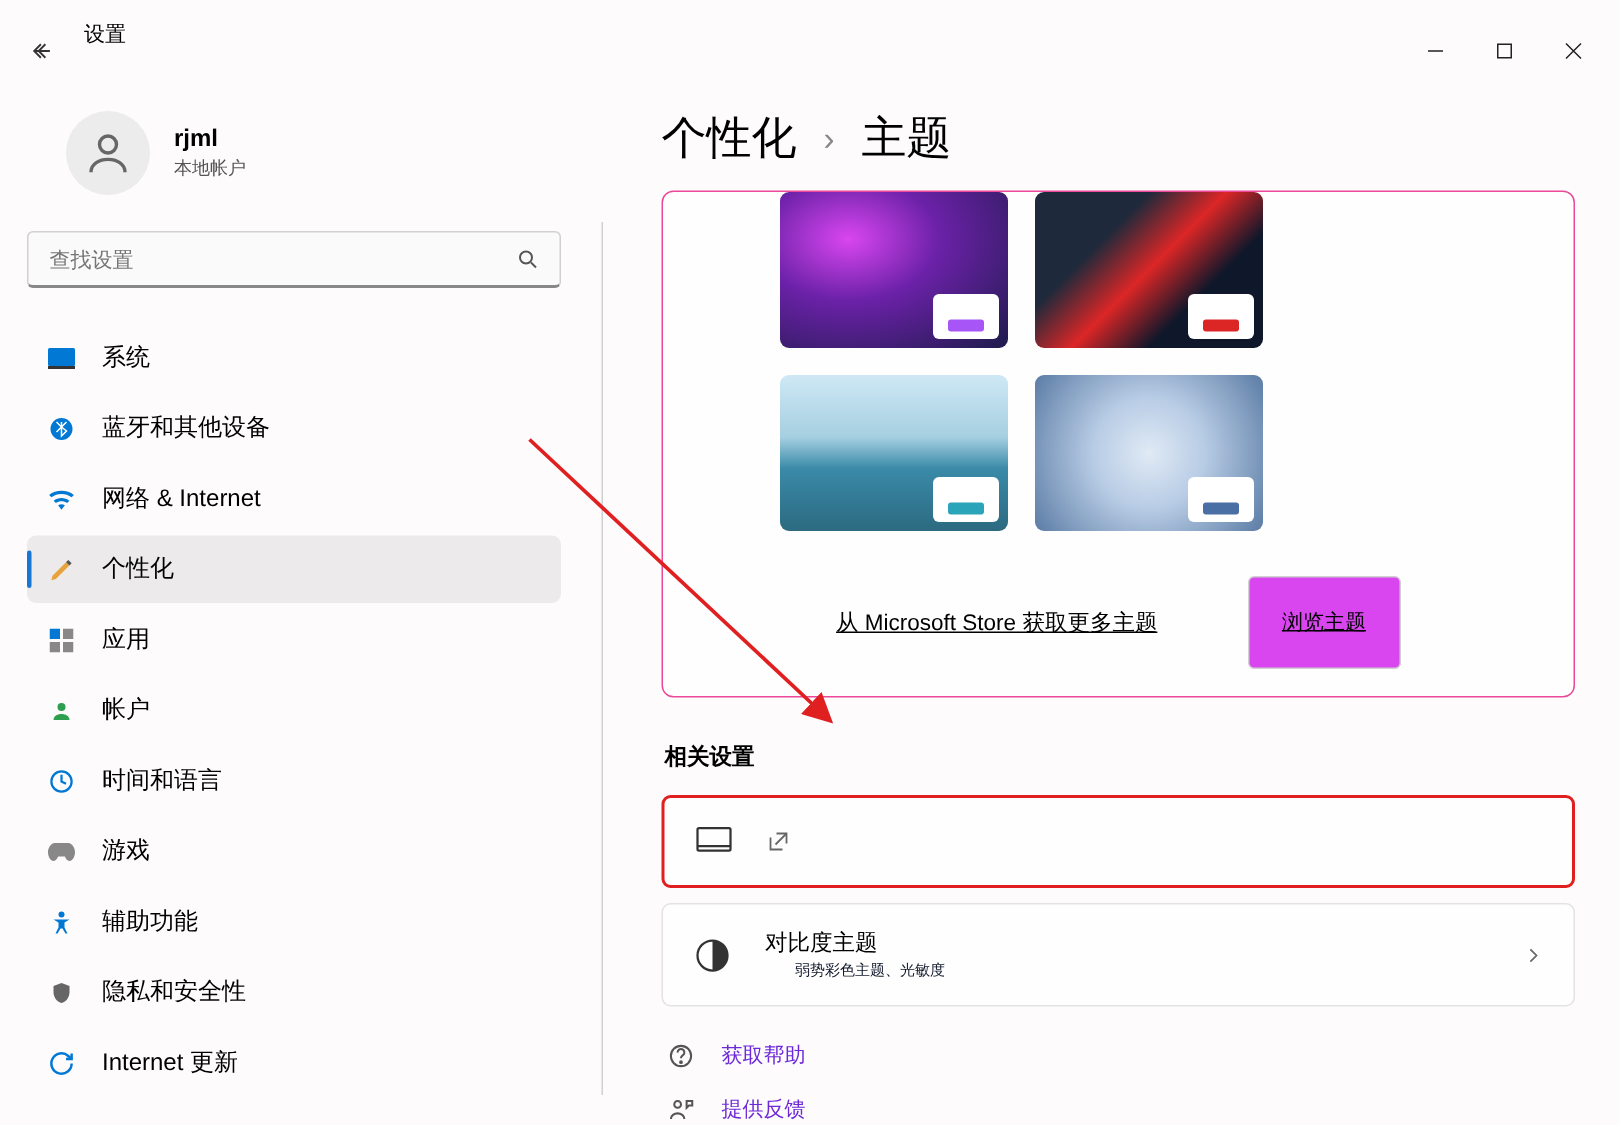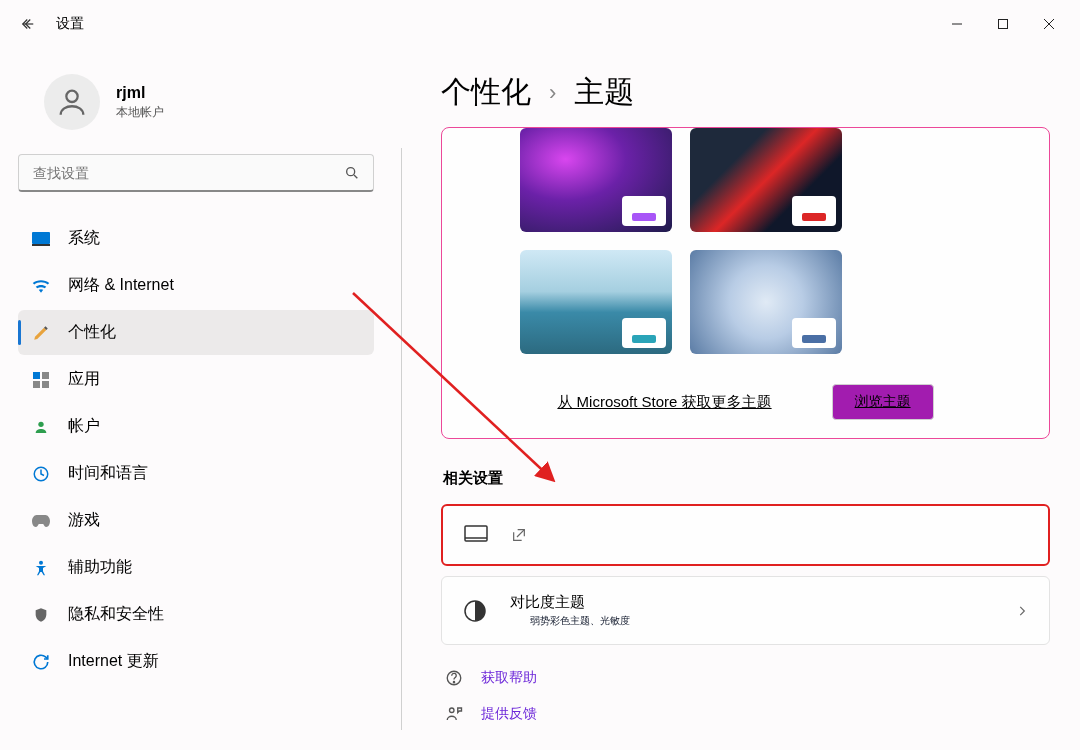--- a/index.html
+++ b/index.html
@@ -1,18 +1,18 @@
 <!DOCTYPE html>
 <html><head>
 <meta charset="utf-8">
 <style>
 * { margin: 0; padding: 0; box-sizing: border-box; font-family: "Segoe UI", "Microsoft YaHei", sans-serif; }
 body { width: 1080px; height: 750px; background: #fdfbfc; overflow: hidden; position: relative; }
 
-.title-bar { height: 48px; display: flex; align-items: center; padding: 0 8px; }
+.title-bar { height: 48px; display: flex; padding: 14px 8px; }
 .back-btn { width: 40px; height: 40px; display: flex; align-items: center; justify-content: center; cursor: pointer; border-radius: 4px; }
 .title-text { font-size: 14px; margin-left: 8px; }
 .win-controls { margin-left: auto; display: flex; }
 .win-btn { width: 46px; height: 40px; display: flex; align-items: center; justify-content: center; cursor: pointer; }
 
 .content-area { display: flex; height: calc(100% - 48px); }
 
 .sidebar { width: 392px; padding: 16px 18px 16px 18px; display: flex; flex-direction: column; }
 .user-block { display: flex; align-items: center; gap: 16px; margin: 10px 0 24px 26px; }
 .avatar { width: 56px; height: 56px; border-radius: 50%; background: #ececec; display: flex; align-items: center; justify-content: center; }
@@ -44,21 +44,21 @@
 .t1 .dot { background: #a855f7; }
 .t2 { background: linear-gradient(135deg, #1e293b 30%, #dc2626 50%, #0f172a 70%); }
 .t2 .dot { background: #dc2626; }
 .t3 { background: linear-gradient(to bottom, #cfe8f5 0%, #a5cfe0 40%, #3a8aa8 60%, #2c6a80 100%); }
 .t3 .dot { background: #2aa4b8; }
 .t4 { background: radial-gradient(circle at 50% 50%, #e0eaf5 0%, #b8cce5 40%, #5b7ca5 100%); }
 .t4 .dot { background: #4a6fa5; }
 
 .theme-actions { display: flex; align-items: center; justify-content: center; gap: 60px; padding-top: 6px; }
 .store-text { font-size: 15px; }
-.browse-btn { padding: 8px 22px; border: 1px solid #d0d0d0; border-radius: 4px; background: #a21caf; font-size: 14px; cursor: pointer; }
+.browse-btn { padding: 21px 22px; border: 1px solid #d0d0d0; border-radius: 4px; background: #d946ef; font-size: 14px; cursor: pointer; }
 
 .section-header { font-size: 15px; font-weight: 600; margin: 30px 0 16px 2px; }
 
 .setting-row { border: 1px solid #e3e3e3; border-radius: 6px; padding: 16px 20px; display: flex; align-items: center; gap: 22px; background: #fefefe; cursor: pointer; margin-bottom: 10px; }
 .setting-row.highlight { border: 2px solid #e02020; }
 .setting-icon { width: 26px; height: 26px; display: flex; align-items: center; justify-content: center; color: #333; }
 .setting-texts { flex: 1; }
 .setting-title { font-size: 15px; }
 .setting-sub { font-size: 10px; color: #0f172a; margin-top: 2px; margin-left: 20px; }
 .row-chevron { color: #666; }
@@ -130,20 +130,29 @@
 
     <nav class="nav">
       <div class="nav-item">
         <span class="nav-icon">
             <svg width="18" height="14" viewBox="0 0 18 14">
               <rect width="18" height="12" rx="1" fill="#0078d4"></rect>
               <rect y="12" width="18" height="2" fill="#333"></rect>
             </svg>
           </span>
         <span>系统</span>
+      </div>
+      <div class="nav-item">
+        <span class="nav-icon">
+            <svg width="16" height="16" viewBox="0 0 24 24">
+              <circle cx="12" cy="12" r="11" fill="#0078d4"></circle>
+              <path d="M12 5v14l5-5-5-4 5-5-5 5-5-5m0 10l5-5" fill="none" stroke="#fff" stroke-width="1.5"></path>
+            </svg>
+          </span>
+        <span>蓝牙和其他设备</span>
       </div>
       <div class="nav-item">
         <span class="nav-icon">
             <svg width="18" height="14" viewBox="0 0 24 18" fill="#0078d4">
               <path d="M12 18l-3-4c2-1 4-1 6 0zM5 10c4-3 10-3 14 0l-2 2c-3-2-7-2-10 0zM1 5c6-5 16-5 22 0l-2 2c-5-4-13-4-18 0z"></path>
             </svg>
           </span>
         <span>网络 &amp; Internet</span>
       </div>
       <div class="nav-item active">

